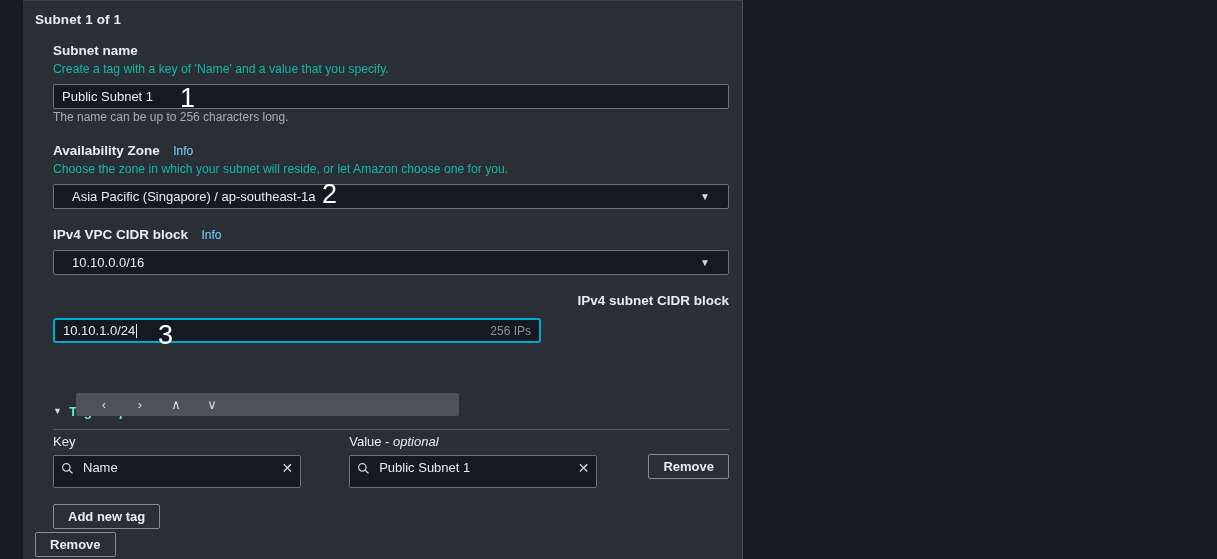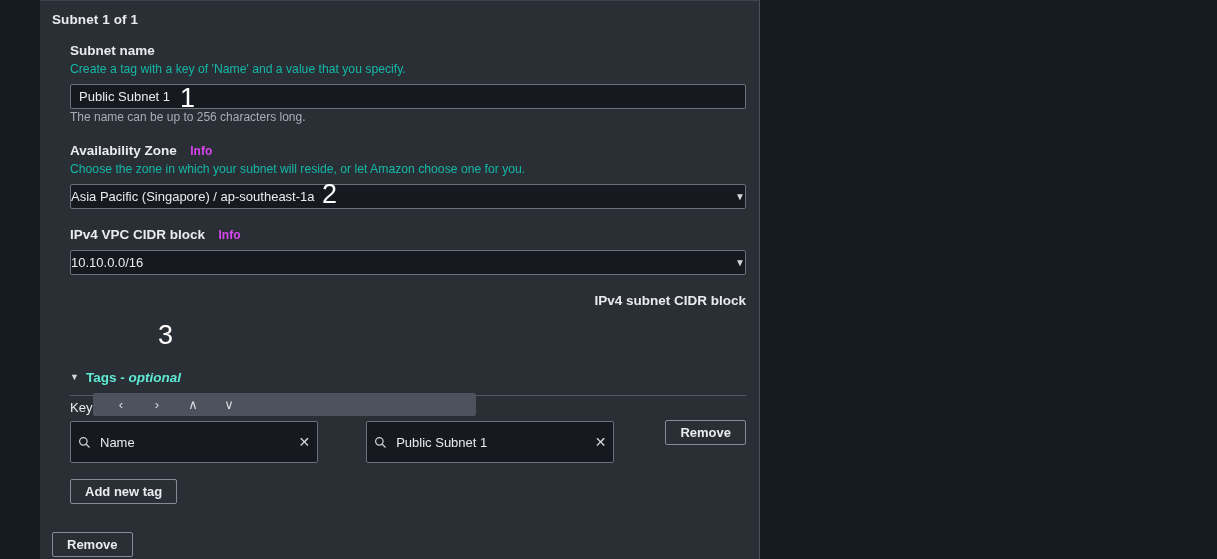--- a/index.html
+++ b/index.html
@@ -12,21 +12,21 @@
   }
   #root {
     position: relative;
     width: 1217px; height: 559px;
     background: #161b22;
   }
 
   
   .panel {
     position: absolute;
-    left: 40px; top: 0px;
+    left: 23px; top: 0px;
     width: 720px; height: 559px;
     background: #2a2e35;
     border-right: 1px solid #4b5159;
     border-top: 1px solid #3f444c;
   }
 
   .panel-title {
     position: absolute;
     left: 12px; top: 11px;
     font-size: 13.5px;
@@ -45,22 +45,22 @@
   .field { position: relative; }
   .field-label {
     font-size: 13.5px;
     font-weight: bold;
     color: #e9ebed;
     display: inline-block;
     vertical-align: middle;
   }
   .info-link {
     font-size: 12px;
-    font-weight: bold;
-    color: #d946ef;
+    font-weight: normal;
+    color: #7dd3fc;
     margin-left: 9px;
     display: inline-block;
     vertical-align: middle;
     cursor: pointer;
   }
   .field-desc {
     font-size: 12.2px;
     color: #14b8a6;
     margin-top: 3px;
     line-height: 15px;
@@ -109,21 +109,21 @@
 
   
   .select {
     position: relative;
     height: 25px;
     background: #16191f;
     border: 1px solid #6a7178;
     border-radius: 2px;
     display: flex;
     align-items: center;
-    padding: 0 0;
+    padding: 0 18px;
     margin-top: 7px;
     cursor: pointer;
   }
   .select .val {
     font-size: 13px;
     color: #e9ebed;
     white-space: nowrap;
   }
   .select .chev {
     margin-left: auto;
@@ -190,27 +190,27 @@
   .col-btn { margin-left: 17px; padding-top: 20px; }
   .col-head {
     font-size: 13px;
     color: #e9ebed;
     font-weight: normal;
   }
   .col-head .opt { font-style: italic; }
 
   .search-input {
     position: relative;
-    height: 42px;
+    height: 33px;
     background: #16191f;
     border: 1px solid #6a7178;
     border-radius: 2px;
     display: flex;
-    align-items: center;
-    padding: 5px 7px;
+    align-items: flex-end;
+    padding: 12px 7px;
     margin-top: 6px;
   }
   .search-input .sval {
     font-size: 13px;
     color: #e9ebed;
     margin-left: 9px;
     white-space: nowrap;
   }
   .search-icon { color: #d0d4d9; flex: 0 0 auto; display: block; }
   .clear-x {
@@ -291,20 +291,25 @@
         <span class="field-label">IPv4 VPC CIDR block</span>
         <span class="info-link">Info</span>
         <div class="select">
           <span class="val">10.10.0.0/16</span>
           <span class="chev">▼</span>
         </div>
       </div>
 
       <div class="field" style="margin-top:16px;text-align:right;">
         <span class="field-label">IPv4 subnet CIDR block</span>
+        <div class="text-input focused" style="width:488px;margin-top:9px;">
+          <span class="val">10.10.1.0/24</span>
+            <span class="caret"></span>
+          <span class="ips-hint">256 IPs</span>
+        </div>
       </div>
 
       <div class="cidr-toolbar">
         <span class="nav first">‹</span>
         <span class="nav">›</span>
         <span class="nav">∧</span>
         <span class="nav">∨</span>
       </div>
 
       <div style="margin-top:61px;">

